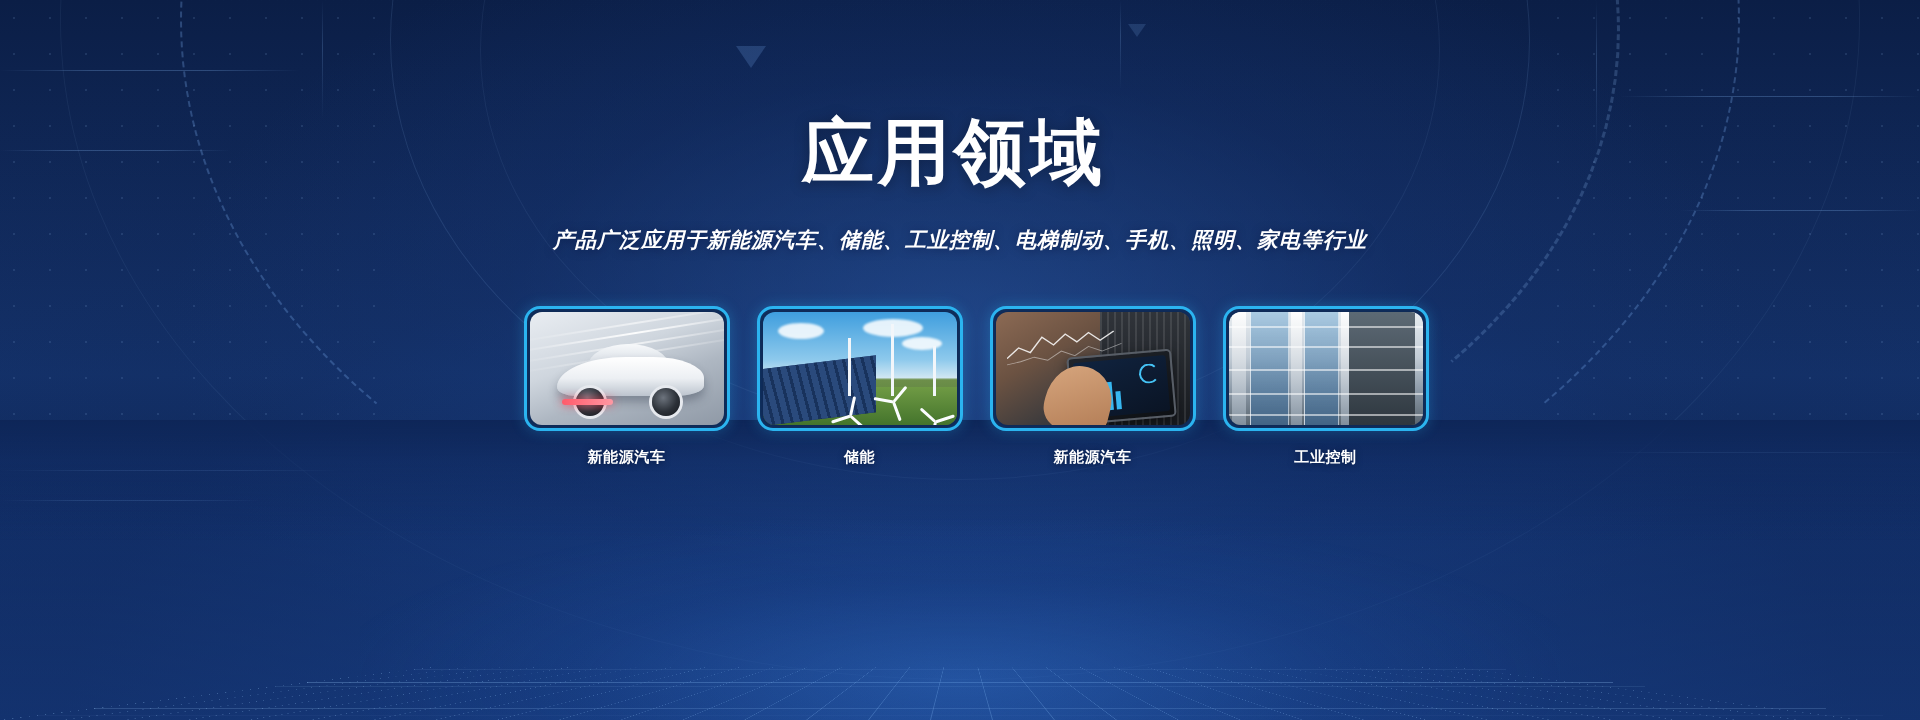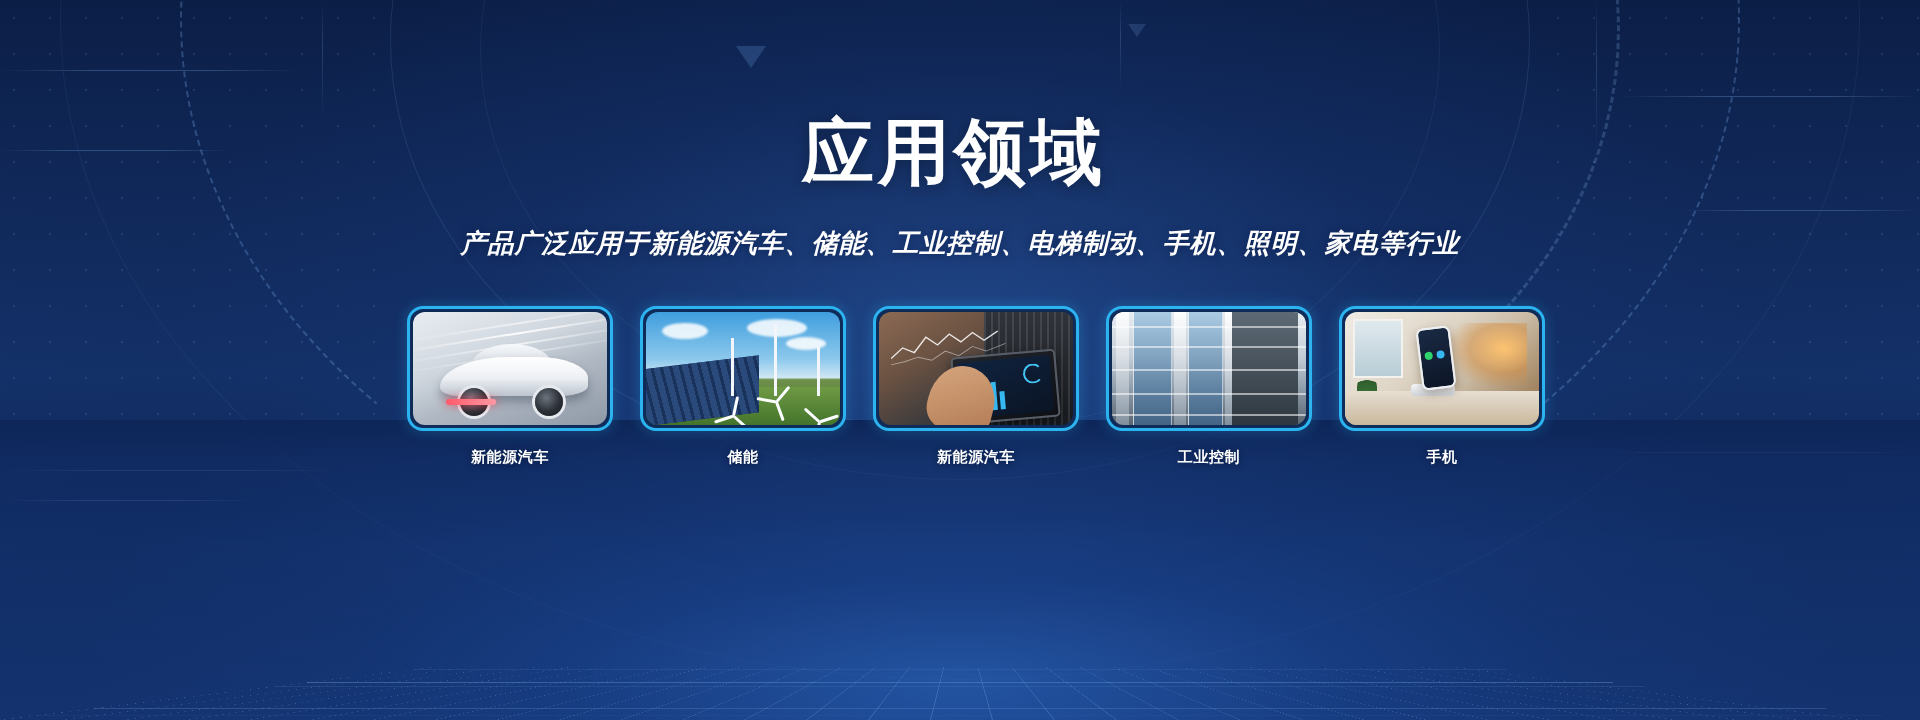--- a/index.html
+++ b/index.html
@@ -106,21 +106,21 @@
     margin-left:14px;
     font-size:66px; font-weight:bold; font-style:italic;
     letter-spacing:2px; line-height:1;
     color:transparent;
     -webkit-text-stroke:1.5px rgba(190,215,245,.55);
     font-family:"Liberation Sans","DejaVu Sans",sans-serif;
   }
   .subtitle {
     position:absolute; left:0; right:0; top:226px;
     text-align:center;
-    font-size:26px; font-weight:bold; font-style:italic;
+    font-size:21px; font-weight:bold; font-style:italic;
     color:#ffffff; letter-spacing:1px;
     font-family:"DejaVu Sans","Liberation Sans",sans-serif;
     text-shadow:0 1px 8px rgba(0,20,60,.5);
   }
 
   .cards {
     position:absolute; left:0; right:0; top:306px;
     display:flex; justify-content:center; gap:27px;padding-left:32px;
   }
   .card { width:206px; }
@@ -432,32 +432,16 @@
             <div class="rail" style="top:12%;"></div>
             <div class="rail" style="top:30%;"></div>
             <div class="rail" style="top:50%;"></div>
             <div class="rail" style="top:72%;"></div>
             <div class="rail" style="top:90%;"></div>
           </div>
         </div>
         <div class="card-label">工业控制</div>
       </div>
 
-      <div class="card">
-        <div class="frame">
-          <div class="thumb t-ph">
-            <div class="window"></div>
-            <div class="lamp"></div>
-            <div class="plant"></div>
-            <div class="desk"></div>
-            <div class="stand"></div>
-            <div class="phone">
-              <div class="pdot" style="left:4px;top:22px;background:#2fd36b;"></div>
-              <div class="pdot" style="left:16px;top:22px;background:#37b7f0;"></div>
-            </div>
-          </div>
-        </div>
-        <div class="card-label">手机</div>
-      </div>
 
     </div>
   </div>
 </div>
 
 </body></html>

